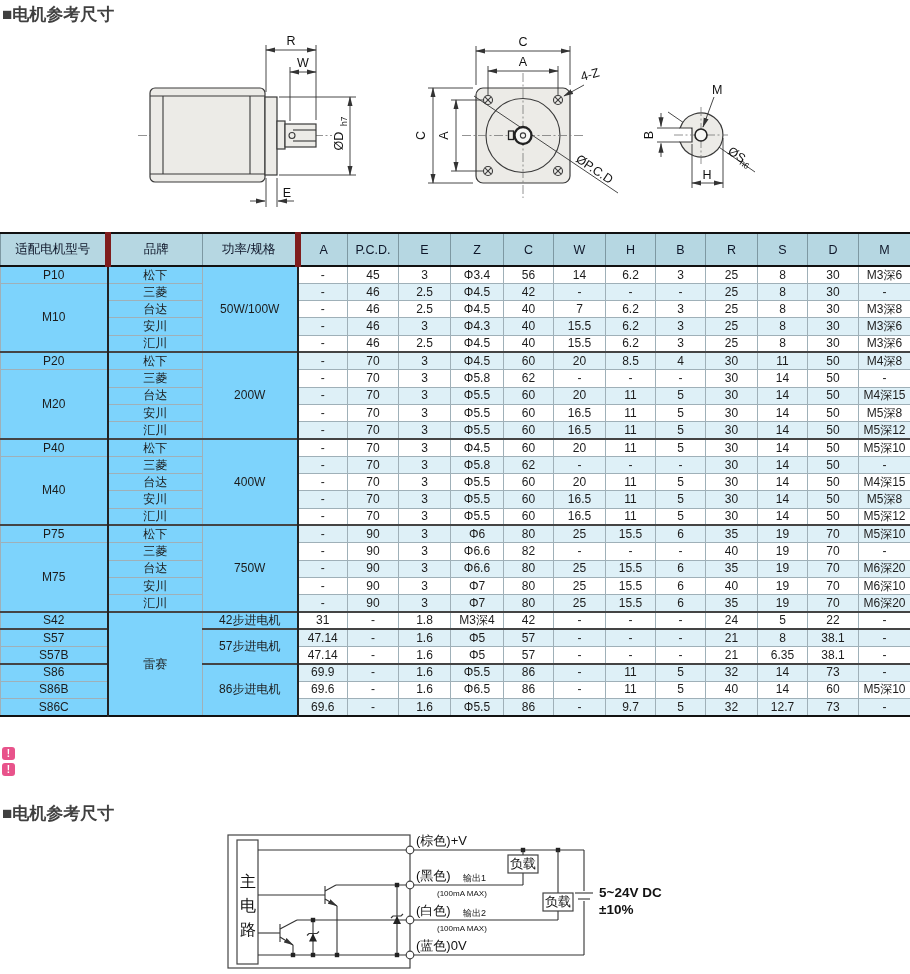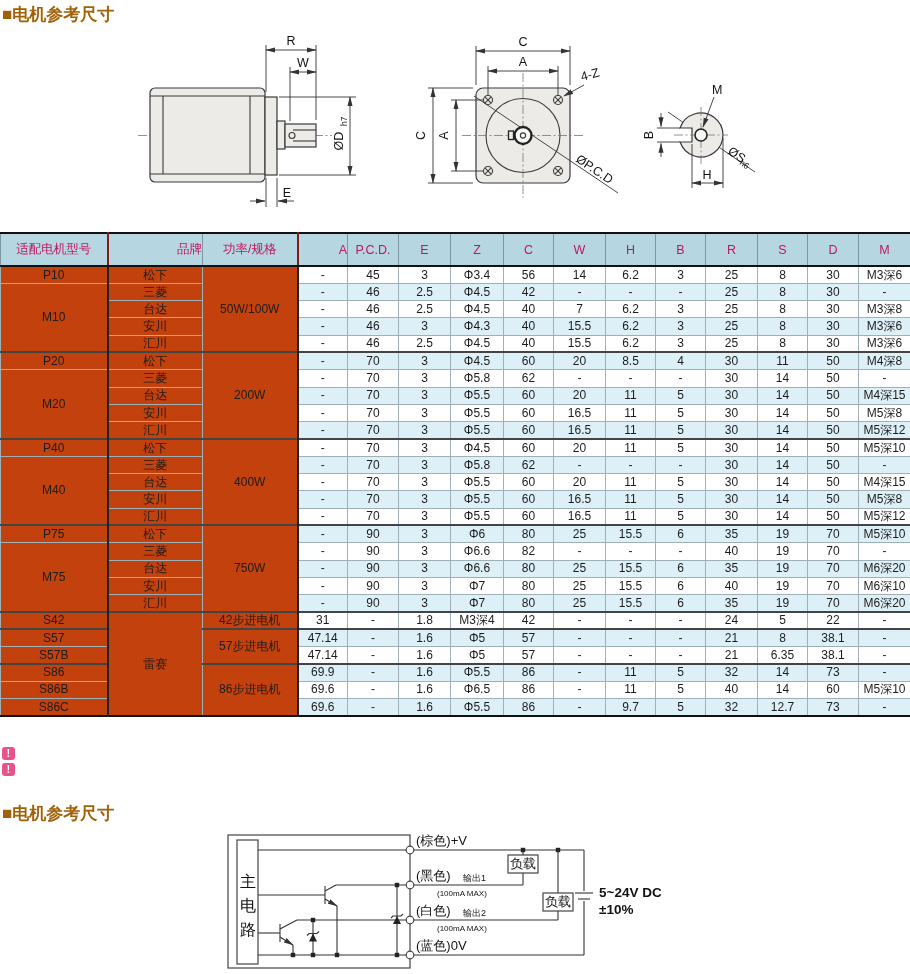--- a/index.html
+++ b/index.html
@@ -9,46 +9,46 @@
     --draw-fill:#ecebe7;
   }
   *{box-sizing:border-box;}
   html,body{margin:0;padding:0;}
   body{
     width:910px;height:974px;position:relative;background:#fff;
     font-family:"Liberation Sans","DejaVu Sans",sans-serif;color:#1a1a1a;
     overflow:hidden;
   }
   .sec-title{
-    position:absolute;left:2px;margin:0;font-size:17px;font-weight:bold;color:#a16207;
+    position:absolute;left:2px;margin:0;font-size:17px;font-weight:bold;color:#404040;
   }
   #title1{top:3px;}
   #title2{top:802px;}
   #drawings{position:absolute;left:0;top:26px;}
   #circuit{position:absolute;left:0;top:825px;}
   
   #dim-table-wrap{position:absolute;left:0;top:232px;width:910px;}
   table{
     table-layout:fixed;width:910px;border-collapse:collapse;
     font-size:12px;color:#1c1c1c;
     border-top:2.5px solid #111;border-bottom:2.5px solid #111;
     border-left:1px solid #555;border-right:1px solid #555;
   }
   th{
     background:var(--header-bg);height:33px;font-weight:normal;font-size:12.5px;
-    border:1px solid #7d98a2;border-bottom:2.5px solid #111;padding:0;text-align:center;color:#be185d;
+    border:1px solid #7d98a2;border-bottom:2.5px solid #111;padding:0;text-align:center;color:#0f172a;
   }
   td{
     height:17.3px;padding:0 1px;text-align:center;border:1px solid #9fb0b8;line-height:1.05;
     white-space:nowrap;overflow:hidden;
   }
-  td.lbl{background:#c2410c;}
+  td.lbl{background:#7dd3fc;}
   td.stripe{background:var(--stripe-bg);}
   td.thick-l{border-left:2px solid #222;}
-  th.thick-l{border-left:2px solid #7f1d1d;text-align:right;}
+  th.thick-l{border-left:6px solid #7f1d1d;}
   tr.grp td{border-top:2px solid #444;}
   
   #notes{position:absolute;left:2px;top:746px;width:906px;}
   .note{display:flex;align-items:flex-start;margin-bottom:2px;}
   .nicon{
     flex:0 0 13px;width:13px;height:13px;margin:1px 3px 0 0;border-radius:3px;
     background:var(--note-pink);color:#fff;font-size:10px;font-weight:bold;
     display:flex;align-items:center;justify-content:center;line-height:1;
   }
   .ntext{font-size:12.5px;line-height:16px;color:#222;}

